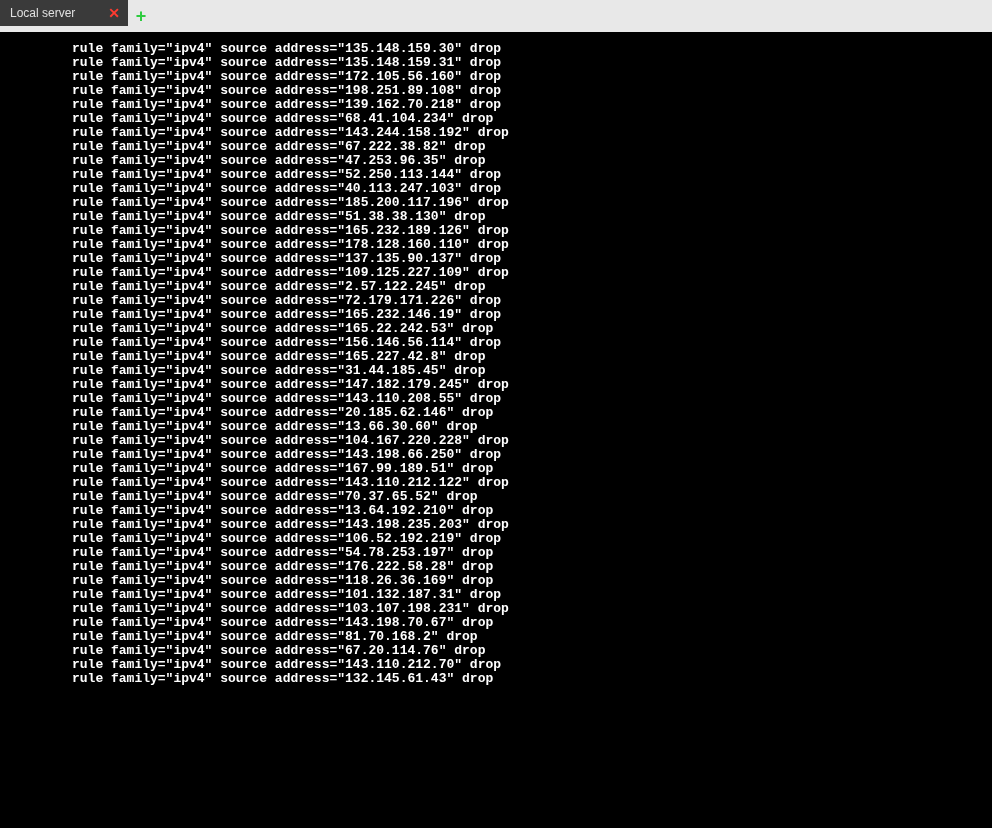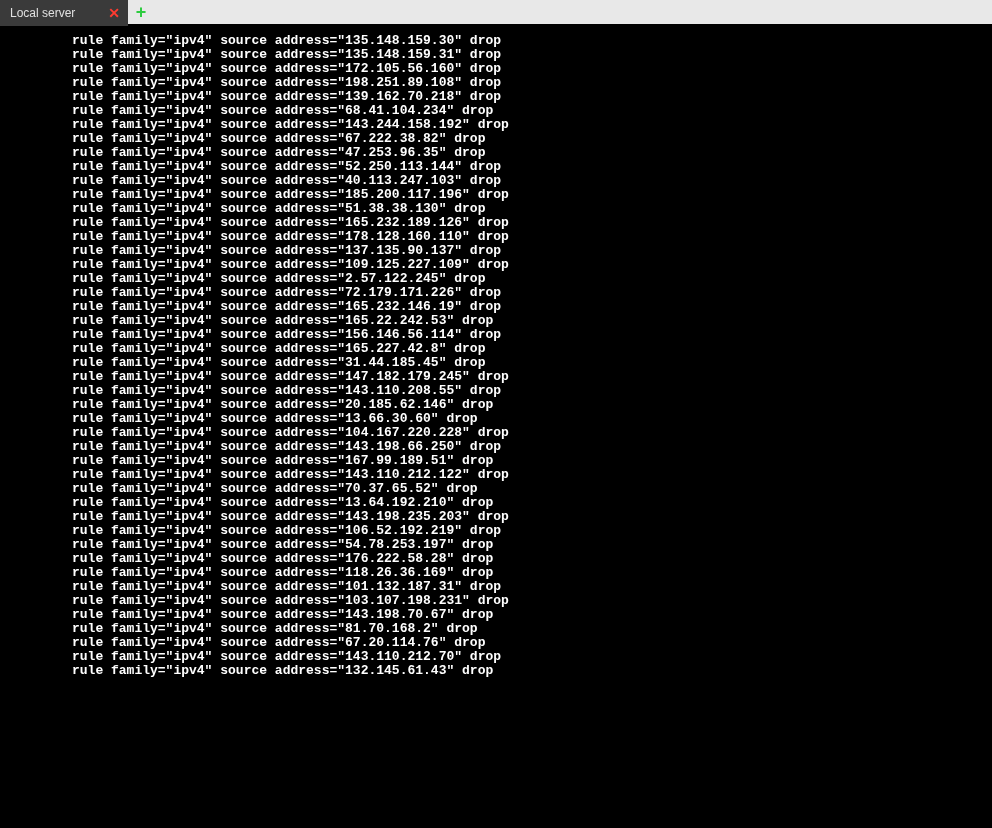--- a/index.html
+++ b/index.html
@@ -1,18 +1,18 @@
 <!DOCTYPE html>
 <html><head>
 <meta charset="utf-8">
 <style>
   * { margin: 0; padding: 0; box-sizing: border-box; }
   html, body { width: 992px; height: 828px; overflow: hidden; font-family: Arial, sans-serif; background: #000; }
   .tab-bar {
-    height: 24px;
+    height: 32px;
     background: #e8e8e8;
     display: flex;
     align-items: stretch;
   }
   .tab {
     background: #3a3a3a;
     color: #e0e0e0;
     display: flex;
     align-items: center;
     padding: 0 8px 0 10px;

